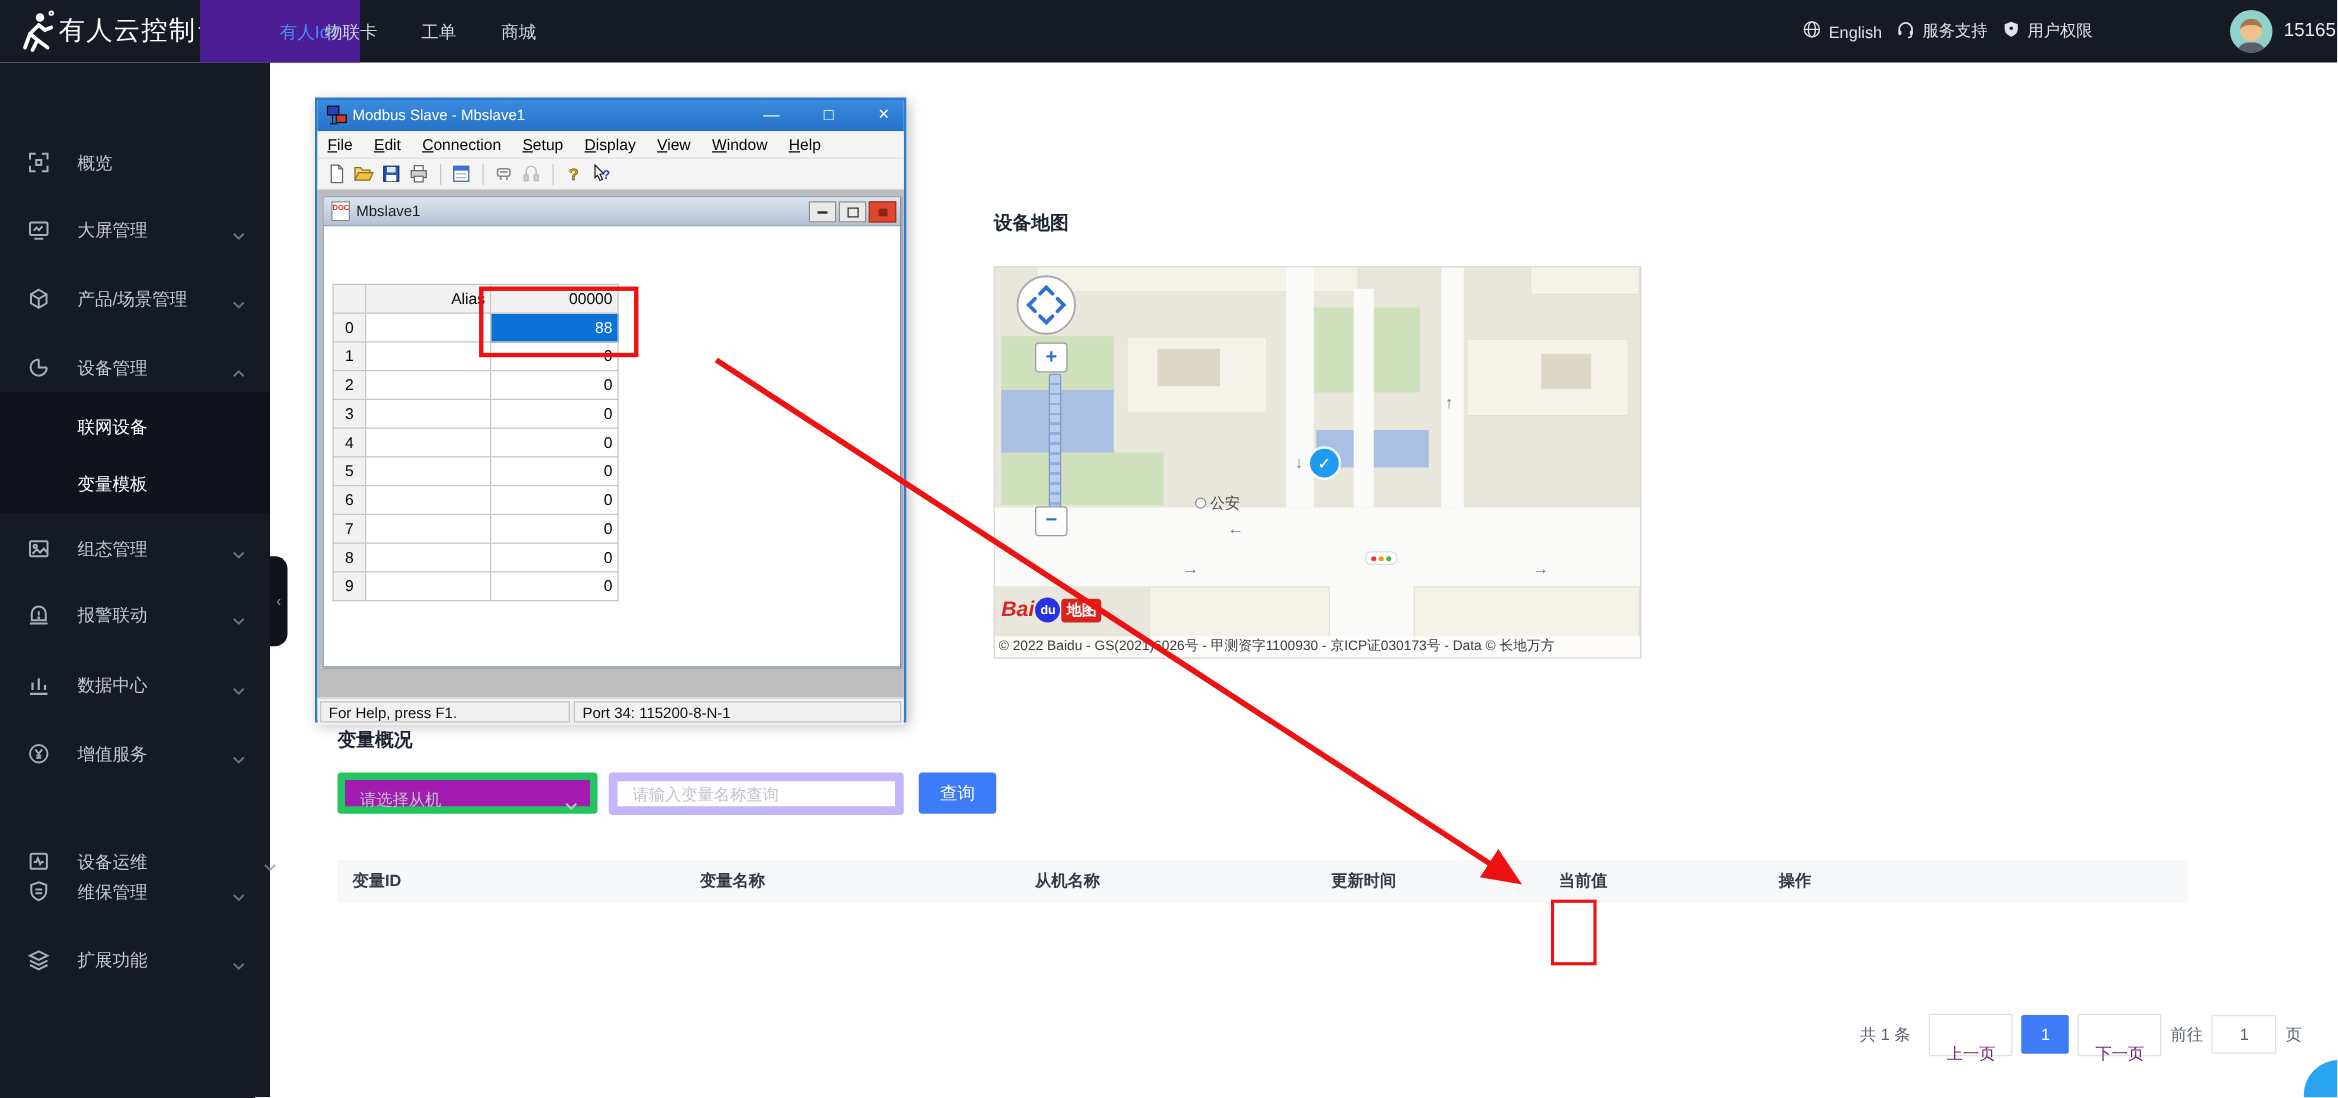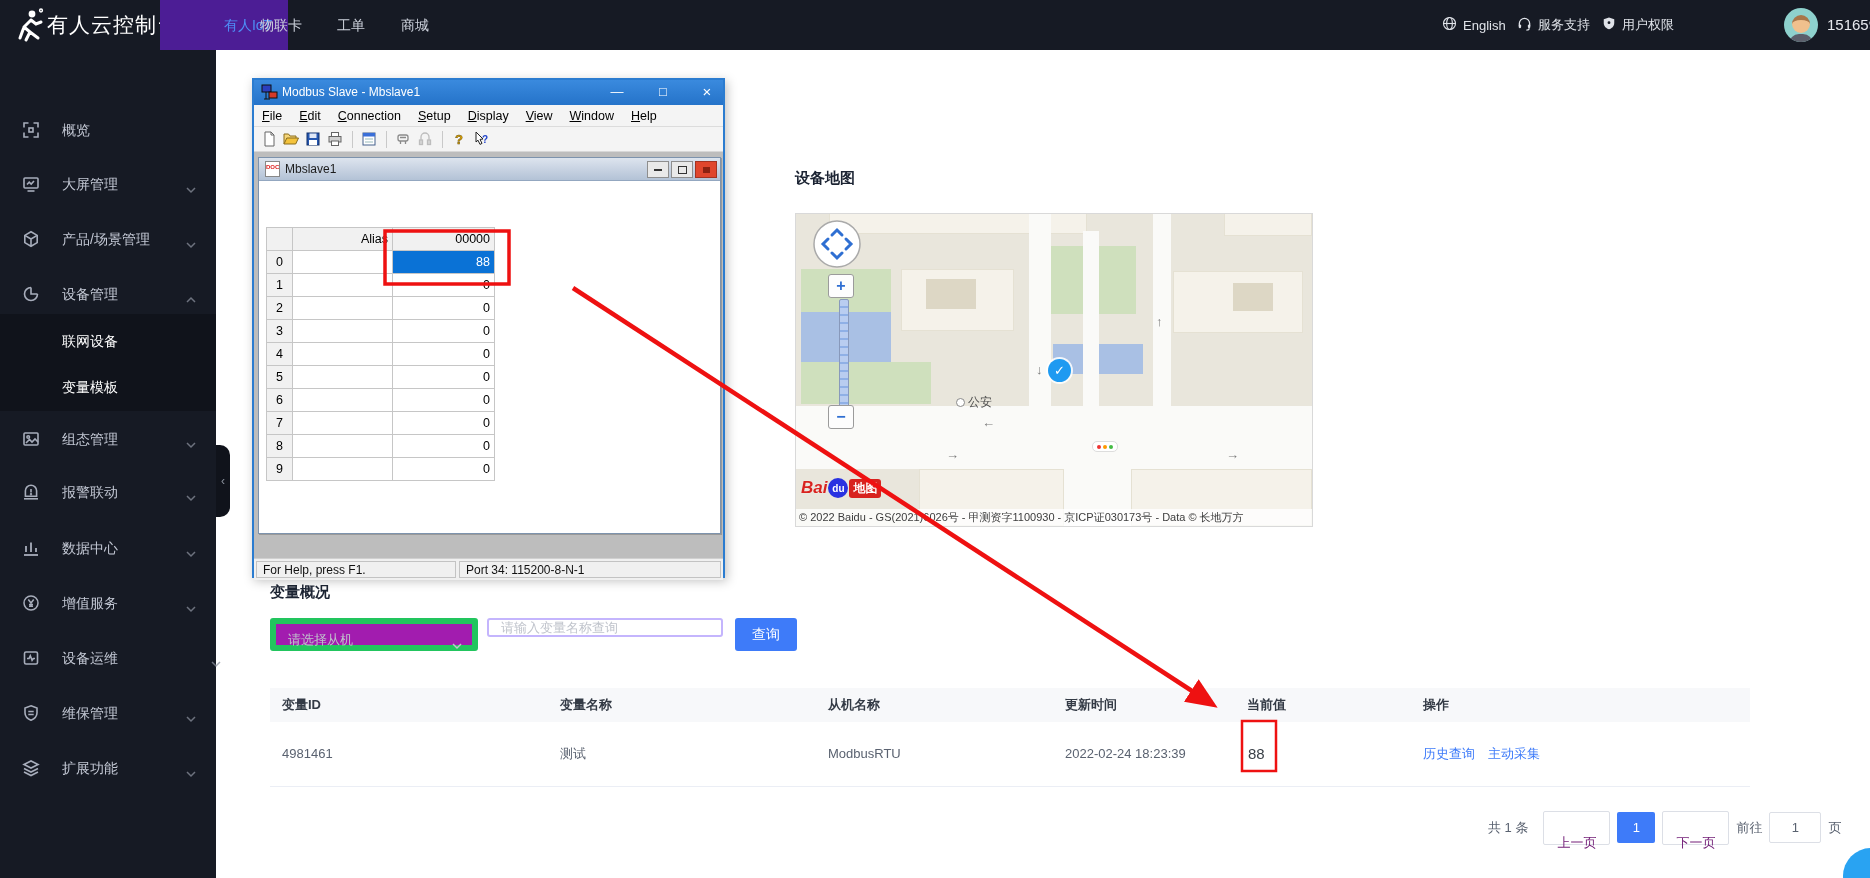--- a/index.html
+++ b/index.html
@@ -54,21 +54,21 @@
   .bd-bai{color:#d8231f;font-size:17px;font-weight:bold;font-style:italic;text-shadow:0 0 1px #fff;}
   .bd-du{width:20px;height:20px;border-radius:50%;background:#2932e1;color:#fff;font-size:10px;font-weight:bold;display:flex;align-items:center;justify-content:center;margin:0 1px;}
   .bd-map{background:#d8231f;color:#fff;font-size:12px;font-weight:bold;padding:1px 4px;border-radius:3px;}
   .map-attr{position:absolute;left:0;bottom:0;width:516px;height:17px;background:rgba(255,255,255,.78);color:#3c3c3c;font-size:11px;line-height:17px;padding-left:3px;white-space:nowrap;}
 
   
   .vars-title{position:absolute;left:270px;top:583px;font-size:15px;font-weight:bold;color:#1c2433;}
   .sel{position:absolute;left:270px;top:618px;width:208px;height:33px;border:6px solid #22c55e;border-radius:3px;box-sizing:border-box;background:#a21caf;cursor:pointer;text-decoration:underline;}
   .sel .ph{position:absolute;left:12px;top:0;line-height:31px;font-size:13px;color:#c0c4cc;}
   .sel .chev{position:absolute;right:10px;top:12px;width:10px;height:8px;}
-  .inp{position:absolute;left:487px;top:618px;width:236px;height:19px;border:2px solid #c4b5fd;border-radius:3px;box-sizing:border-box;
+  .inp{position:absolute;left:487px;top:618px;width:236px;height:34px;border:7px solid #c4b5fd;border-radius:3px;box-sizing:border-box;
        padding:0 12px;font-size:13px;color:#333;outline:none;font-family:inherit;}
   .inp::placeholder{color:#c0c4cc;}
   .qbtn{position:absolute;left:735px;top:618px;width:62px;height:33px;background:#3e7bf9;color:#fff;border:none;border-radius:3px;font-size:14px;cursor:pointer;font-family:inherit;}
   .vtable-head{position:absolute;left:270px;top:688px;width:1480px;height:34px;background:#f7f8fa;}
   .vth{position:absolute;top:0;height:34px;line-height:34px;font-size:13px;color:#333a45;font-weight:bold;}
   .vtable-row{position:absolute;left:270px;top:722px;width:1480px;height:64px;border-bottom:1px solid #ebeef5;background:#fff;}
   .vtd{position:absolute;top:0;height:64px;line-height:64px;font-size:13px;color:#5a6270;}
   .vlink{color:#3e7bf9;cursor:pointer;}
   .pgn{position:absolute;left:1488px;top:812px;height:31px;display:flex;align-items:center;gap:7px;z-index:3;}
   .pgn .total{font-size:13px;color:#5a6270;margin-right:8px;}
@@ -280,21 +280,21 @@
           <circle cx="9" cy="9" r="7"></circle>
             <path d="M6.3 5.5L9 9l2.7-3.5M9 9v4M7 10.5h4M7 12.3h4"></path>
         </svg></span>
       <span class="sb-label">增值服务</span>
       <span class="sb-chev">
         <svg viewBox="0 0 10 8" width="10" height="8" fill="none" stroke="#8a909c" stroke-width="1.5">
             <path d="M1 2l4 4 4-4"></path>
           </svg></span>
     </div>
 
-    <div class="sb-item" style="top:581px;padding-left:25px;">
+    <div class="sb-item" style="top:612px;padding-left:25px;">
       <span class="sb-ic">
         <svg viewBox="0 0 18 18" width="18" height="18" fill="none" stroke="#a7adbb" stroke-width="1.6">
           <rect x="2.5" y="3" width="13" height="12" rx="1.5"></rect>
             <path d="M5 9.5h2l1.3-2.8 1.8 4.6L11.4 9.5H13"></path>
         </svg></span>
       <span class="sb-label">设备运维</span>
       <span class="sb-chev">
         <svg viewBox="0 0 10 8" width="10" height="8" fill="none" stroke="#8a909c" stroke-width="1.5">
             <path d="M1 2l4 4 4-4"></path>
           </svg></span>
@@ -414,29 +414,20 @@
   <input class="inp" type="text" placeholder="请输入变量名称查询" style="">
   <button class="qbtn">查询</button>
 
   <div class="vtable-head">
     <span class="vth" style="left:12px;">变量ID</span>
     <span class="vth" style="left:290px;">变量名称</span>
     <span class="vth" style="left:558px;">从机名称</span>
     <span class="vth" style="left:795px;">更新时间</span>
     <span class="vth" style="left:977px;">当前值</span>
     <span class="vth" style="left:1153px;">操作</span>
-  </div>
-  <div class="vtable-row">
-    <span class="vtd" style="left:12px;">4981461</span>
-    <span class="vtd" style="left:290px;">测试</span>
-    <span class="vtd" style="left:558px;">ModbusRTU</span>
-    <span class="vtd" style="left:795px;">2022-02-24 18:23:39</span>
-    <span class="vtd" style="left:978px;font-size:15px;color:#3a4048;">88</span>
-    <span class="vtd vlink" style="left:1153px;">历史查询</span>
-    <span class="vtd vlink" style="left:1218px;">主动采集</span>
   </div>
 
   <div class="pgn">
     <span class="total">共 1 条</span>
     <span class="pbtn">上一页</span>
     <span class="pcur">1</span>
     <span class="pbtn">下一页</span>
     <span class="goto">前往</span>
     <input class="ginp" type="text" value="1" style="">
     <span class="goto">页</span>

